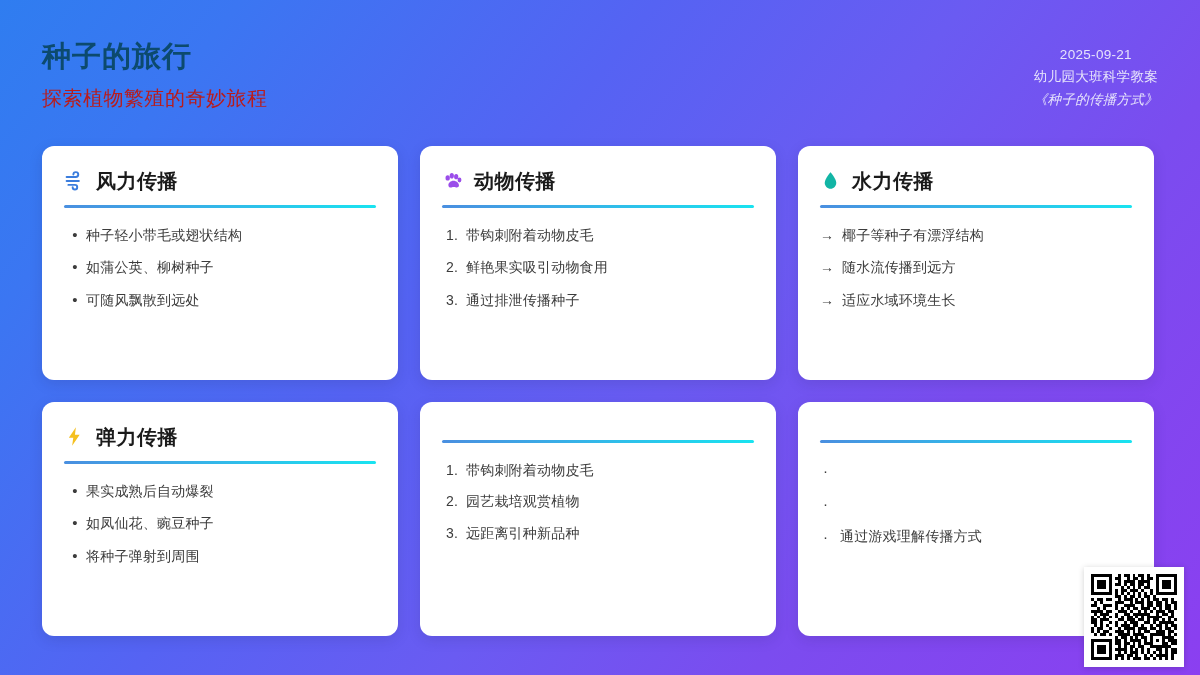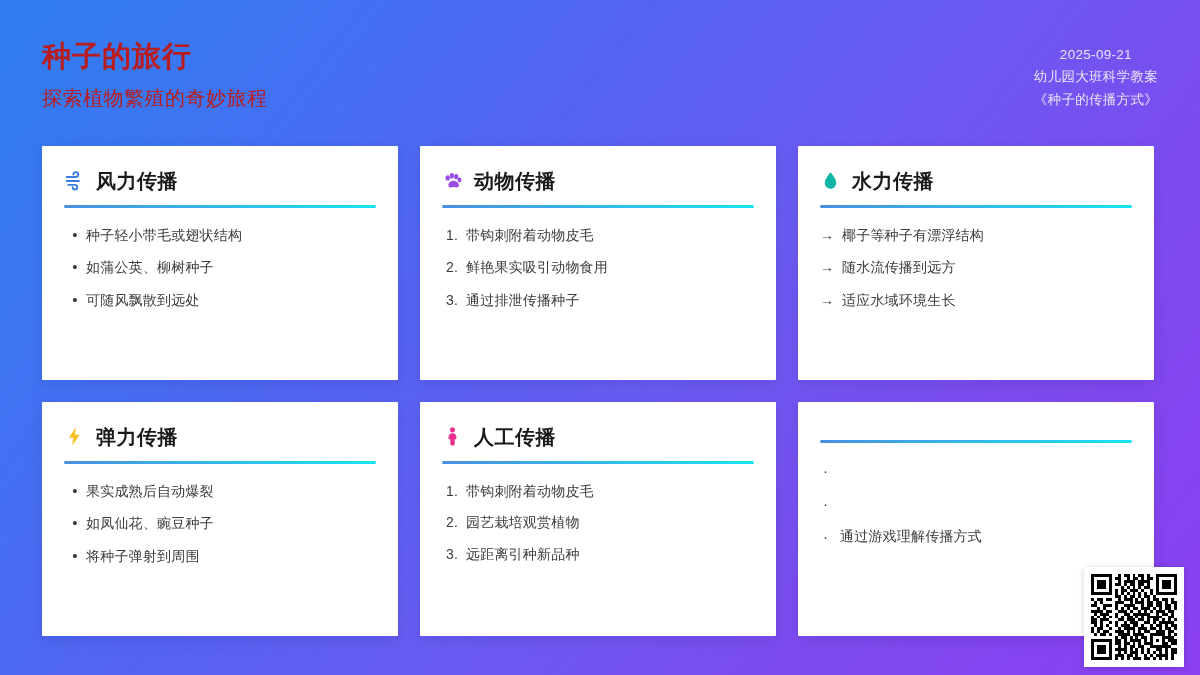--- a/index.html
+++ b/index.html
@@ -12,42 +12,42 @@
   }
 
   
   .header {
     position:absolute; left:0; top:0; width:1200px; height:132px;
     padding: 30px 42px 0 42px;
     display:flex; justify-content:space-between; align-items:flex-start;
   }
   .header-left { padding-top: 10px; }
   .deck-title {
-    font-size: 29px; font-weight: bold; color: #b91c1c;
+    font-size: 29px; font-weight: bold; color: #0c4a6e;
     letter-spacing: 1px; line-height: 1.15;
   }
   .deck-subtitle {
     font-size: 20px; color: #b91c1c; margin-top: 12px;
     letter-spacing: 0.5px;
   }
   .header-right { text-align:center; padding-top: 14px; }
   .meta-line { font-size: 13.5px; color: #e6e3fb; line-height: 1.65; letter-spacing:0.3px; }
-  .meta-line.italic { }
+  .meta-line.italic { font-style: italic; }
 
   
   .grid {
     position:absolute; left:42px; top:146px;
     width:1116px; height:490px;
     display:grid;
     grid-template-columns: repeat(3, 356px);
     grid-template-rows: 234px 234px;
     gap: 22px 22px;
   }
   .card {
-    background:#ffffff; border-radius:1px;
+    background:#ffffff; border-radius:12px;
     padding: 24px 22px 20px 22px;
     box-shadow: 0 4px 14px rgba(30,30,80,0.13);
     display:flex; flex-direction:column;
     overflow:hidden;
   }
   .card-head { display:flex; align-items:center; gap:11px; }
   .card-icon { width:21px; height:21px; flex:0 0 21px; display:block; }
   .card-title {
     font-size: 20px; font-weight:bold; color:#1a1a1a; letter-spacing:0.5px;
     line-height:1;
@@ -200,29 +200,20 @@
         <span class="item-text">如凤仙花、豌豆种子</span>
       </div>
       <div class="item">
         <span class="marker bullet">•</span>
         <span class="item-text">将种子弹射到周围</span>
       </div>
     </div>
   </div>
 
   <div class="card">
-    <div class="card-head">
-      <span class="card-icon">
-        <svg viewBox="0 0 24 24" fill="#ea2f8f">
-          <circle cx="12" cy="4.4" r="2.9"></circle>
-          <path d="M12 8.2c-3.1 0-4.6 2.3-4.6 5.2 0 1.1.6 1.7 1.5 1.7h.6v5.6c0 1 .7 1.6 1.5 1.6h2c.9 0 1.5-.6 1.5-1.6v-5.6h.6c.9 0 1.5-.6 1.5-1.7 0-2.9-1.5-5.2-4.6-5.2z"></path>
-        </svg>
-      </span>
-      <span class="card-title">人工传播</span>
-    </div>
     <div class="divider"></div>
     <div class="items tight">
       <div class="item">
         <span class="marker num">1.</span>
         <span class="item-text">带钩刺附着动物皮毛</span>
       </div>
       <div class="item">
         <span class="marker num">2.</span>
         <span class="item-text">园艺栽培观赏植物</span>
       </div>

